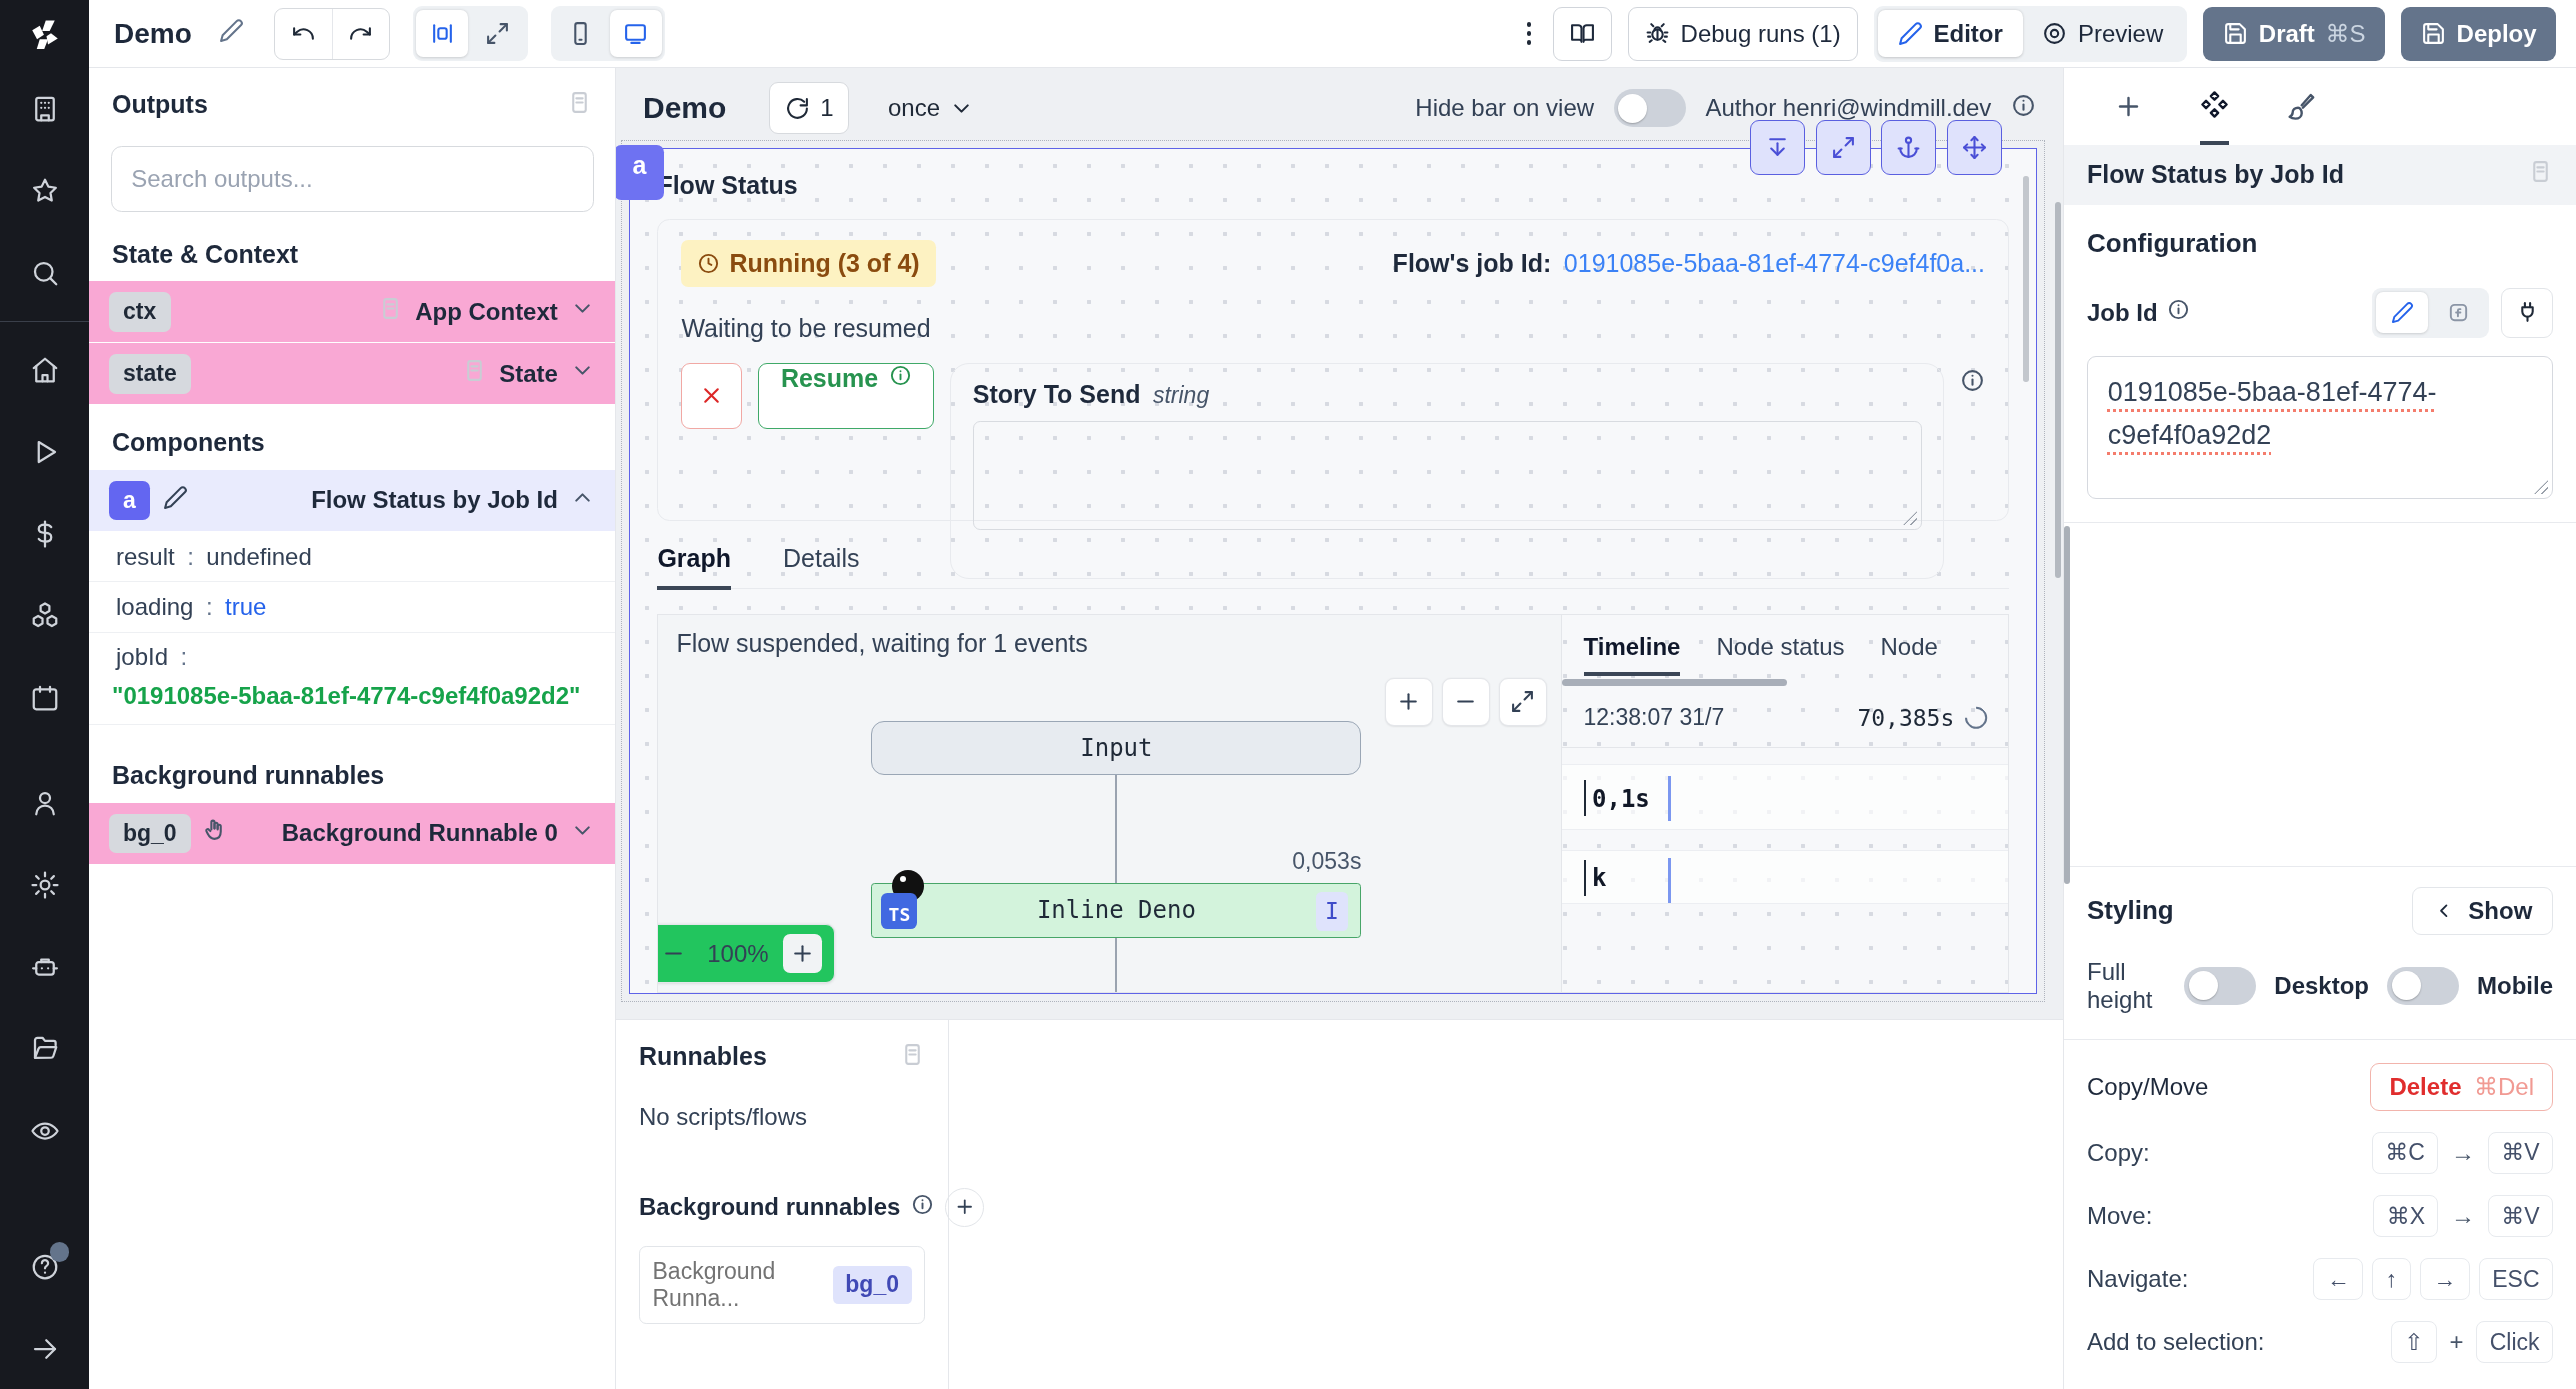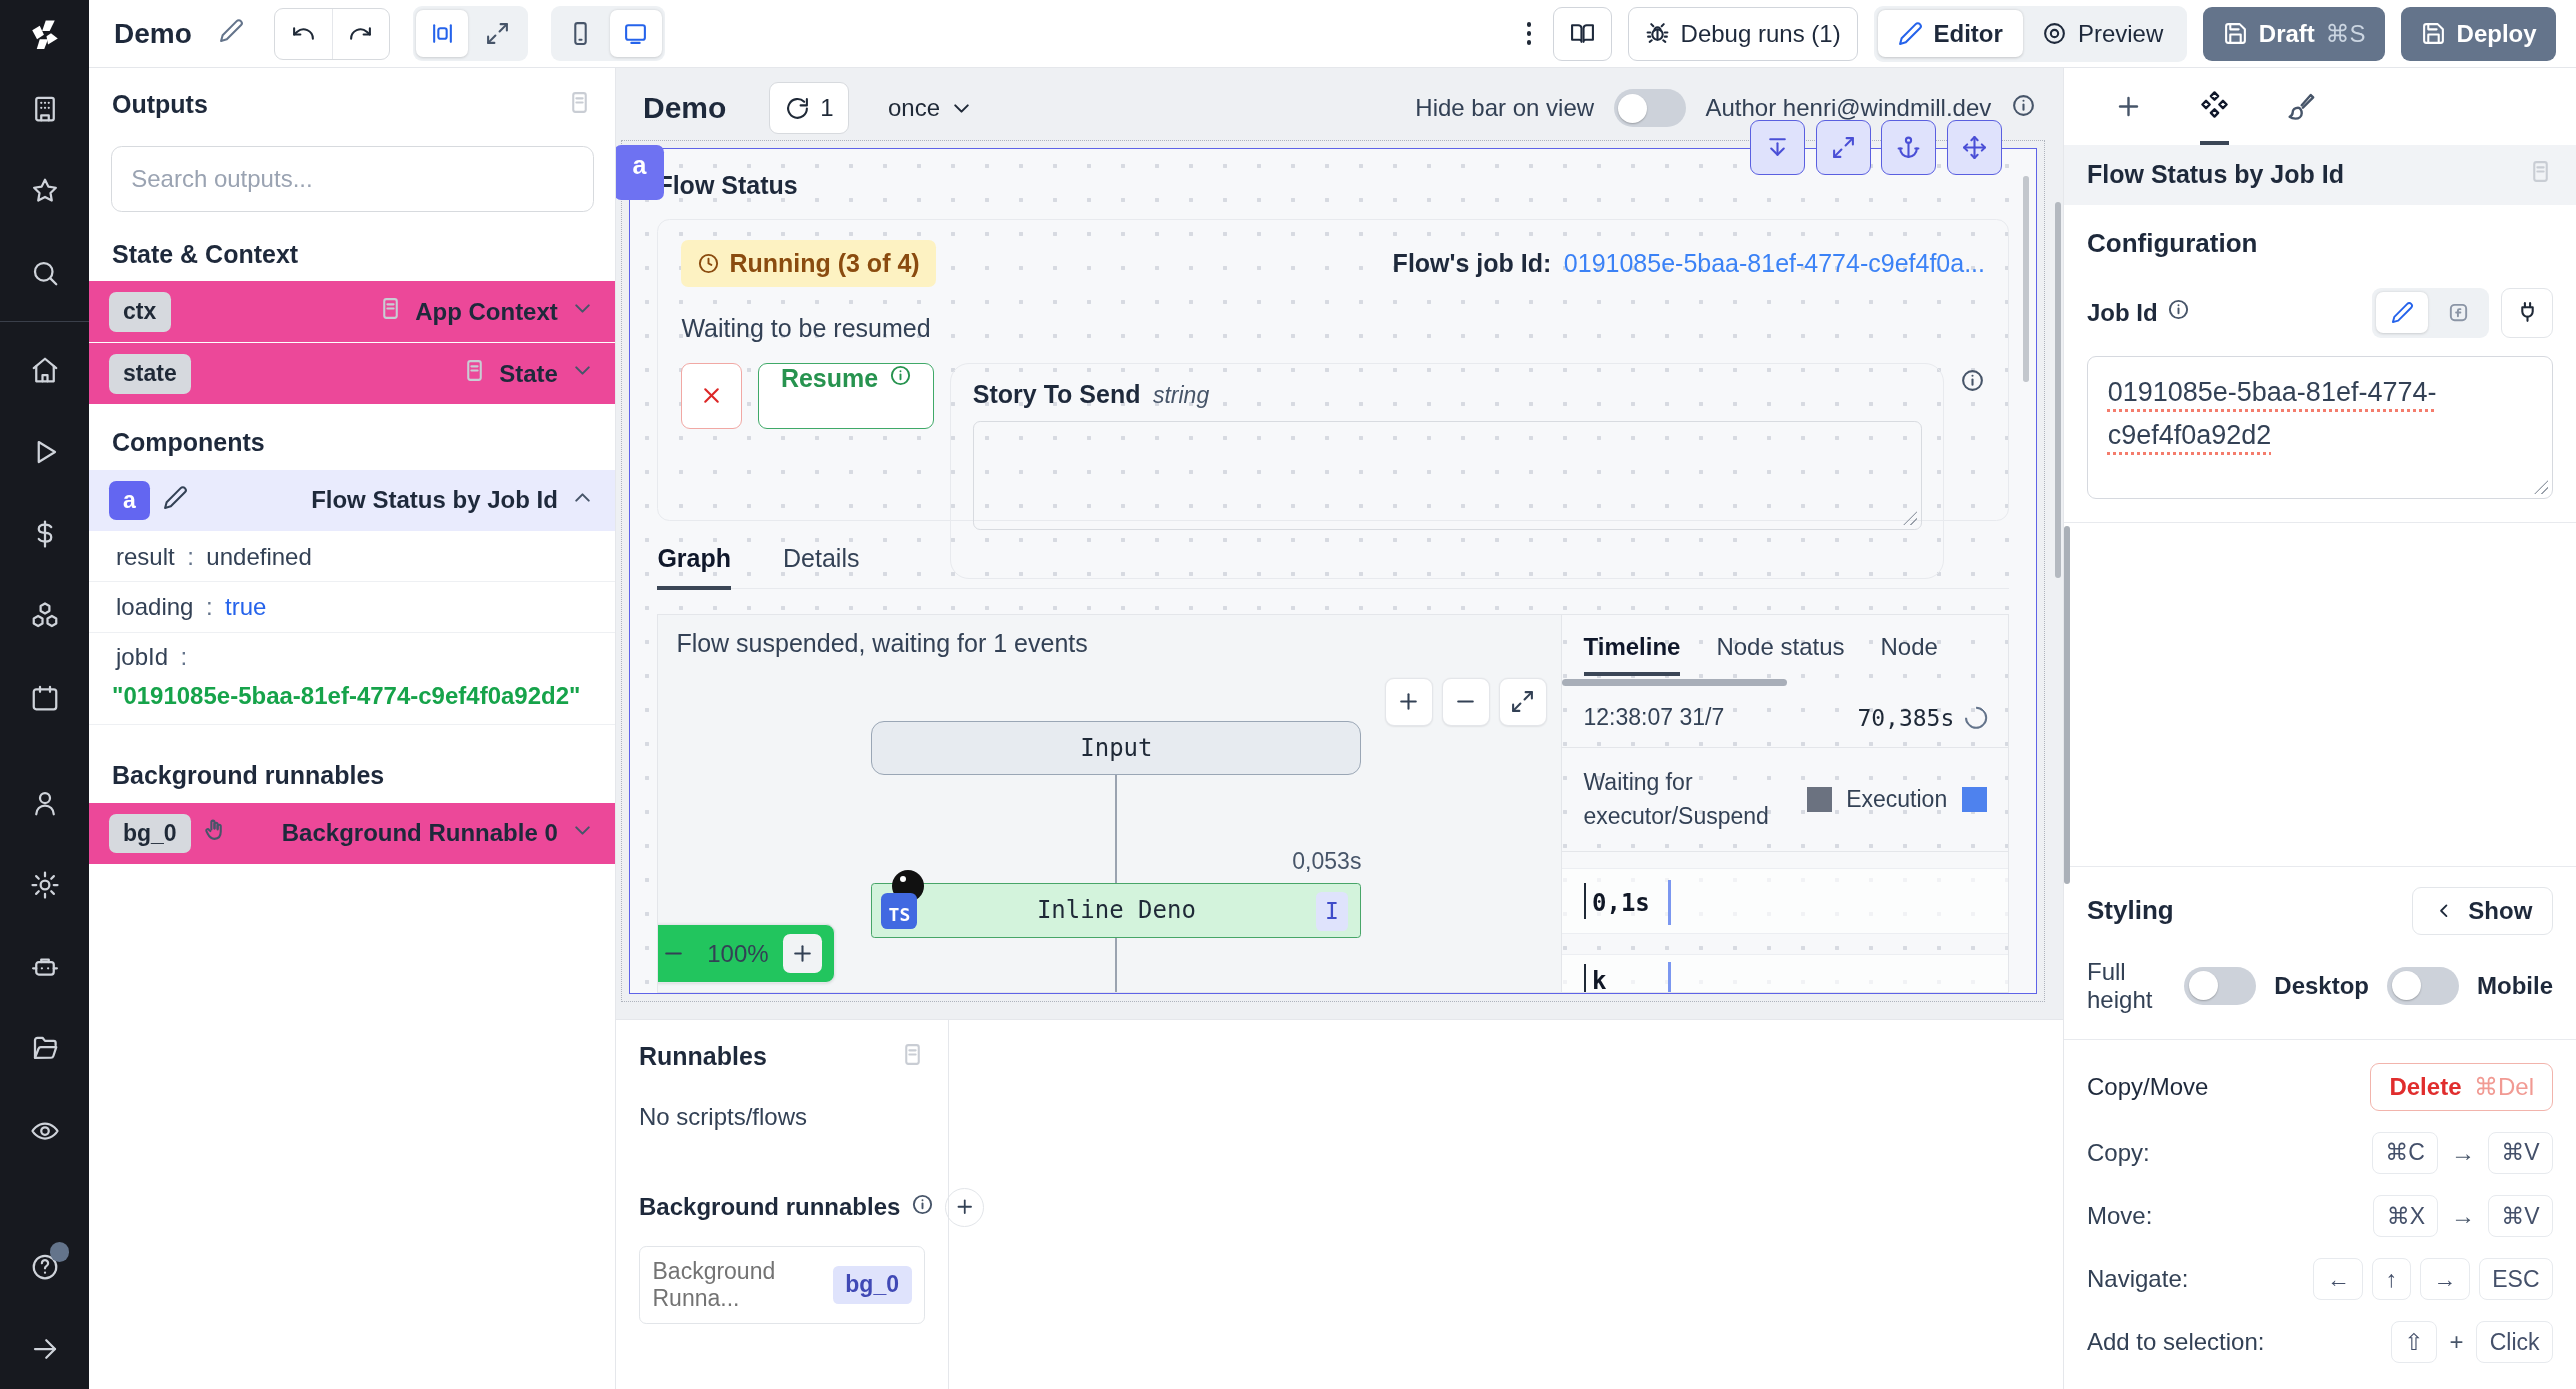--- a/index.html
+++ b/index.html
@@ -46,21 +46,21 @@
 
   
   .outputs { width:527px; border-right:0.9px solid #e5e7eb; background:#fff; flex:none; overflow:hidden; }
   .pan-title-row { display:flex; align-items:flex-start; justify-content:space-between; padding:21.5px 23px 3.6px; }
   .pan-title { font-size:25px; font-weight:bold; }
   .doc-ic { color:#c9cdd4; }
   .search-box { margin:21.5px 21.5px 5.4px; }
   .search-box input { width:100%; height:66px; border:0.9px solid #d7dade; border-radius:10.7px; padding:0 19.7px; font-size:24px; color:#1e293b; outline:none; font-family:"Liberation Sans",sans-serif; }
   .search-box input::placeholder { color:#9aa3b2; }
   .sec-head { font-size:25px; font-weight:bold; padding:23px 23px 12.5px; }
-  .orow { background:#ec4899; border-bottom:1.8px solid #fff; display:flex; align-items:center; padding:10.7px 19.7px; min-height:59px; }
+  .orow { background:#f9a8d4; border-bottom:1.8px solid #fff; display:flex; align-items:center; padding:10.7px 19.7px; min-height:59px; }
   .orow .badge { background:#d6d9de; color:#1f2937; font-weight:bold; font-size:23px; border-radius:7.2px; padding:6.3px 14.3px; }
   .orow .right { margin-left:auto; display:flex; align-items:center; gap:12.5px; }
   .orow .rlabel { font-weight:bold; font-size:24px; }
   .orow.selected { background:#e9ebfd; }
   .orow .badge.indigo { background:#6366f1; color:#fff; }
   .prop-row { padding:10.7px 27px; border-bottom:0.9px solid #eef0f3; font-size:24px; color:#334155; display:flex; gap:12.5px; }
   .prop-row .v-blue { color:#2563eb; }
   .prop-str { padding:9px 23px 14.3px; border-bottom:0.9px solid #eef0f3; font-size:24px; color:#16a34a; font-weight:bold; }
   .chev { color:#475569; }
 
@@ -688,29 +688,20 @@
               <span class="tl-tab">Node</span>
             </div>
             <div class="tl-hscroll"></div>
             <div class="tl-time">
               <span class="tl-start">12:38:07 31/7</span>
               <span class="tl-total">
                 <span class="mono">70,385s</span>
                 <span class="spinner"></span>
               </span>
             </div>
-            <div class="tl-legend">
-              <span class="leg-text">
-                <div>Waiting for</div>
-                <div>executor/Suspend</div>
-              </span>
-              <span class="swatch" style="background:#6b7280"></span>
-              <span class="leg-label">Execution</span>
-              <span class="swatch" style="background:#4e82ee"></span>
-            </div>
             <div class="tl-row">
               <span class="tick"></span>
               <span class="lbl mono">0,1s</span>
               <span class="btick"></span>
             </div>
             <div class="tl-row partial">
               <span class="tick" style="top:9px"></span>
               <span class="lbl mono" style="top:12.5px">k</span>
               <span class="btick" style="top:7.2px"></span>
             </div>

